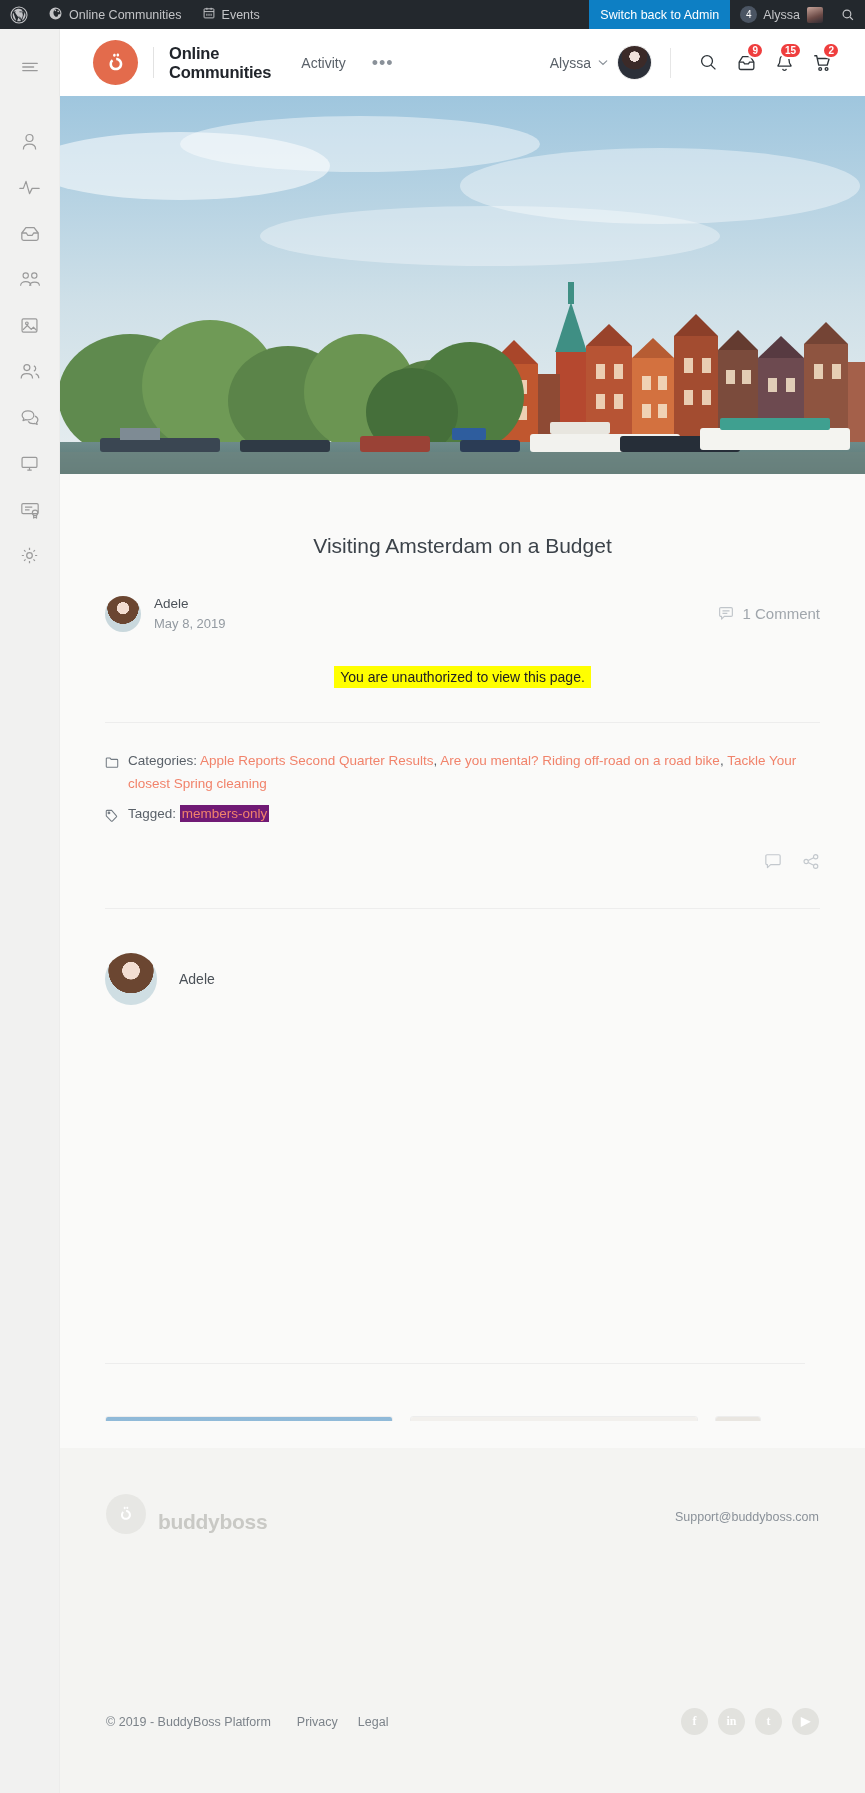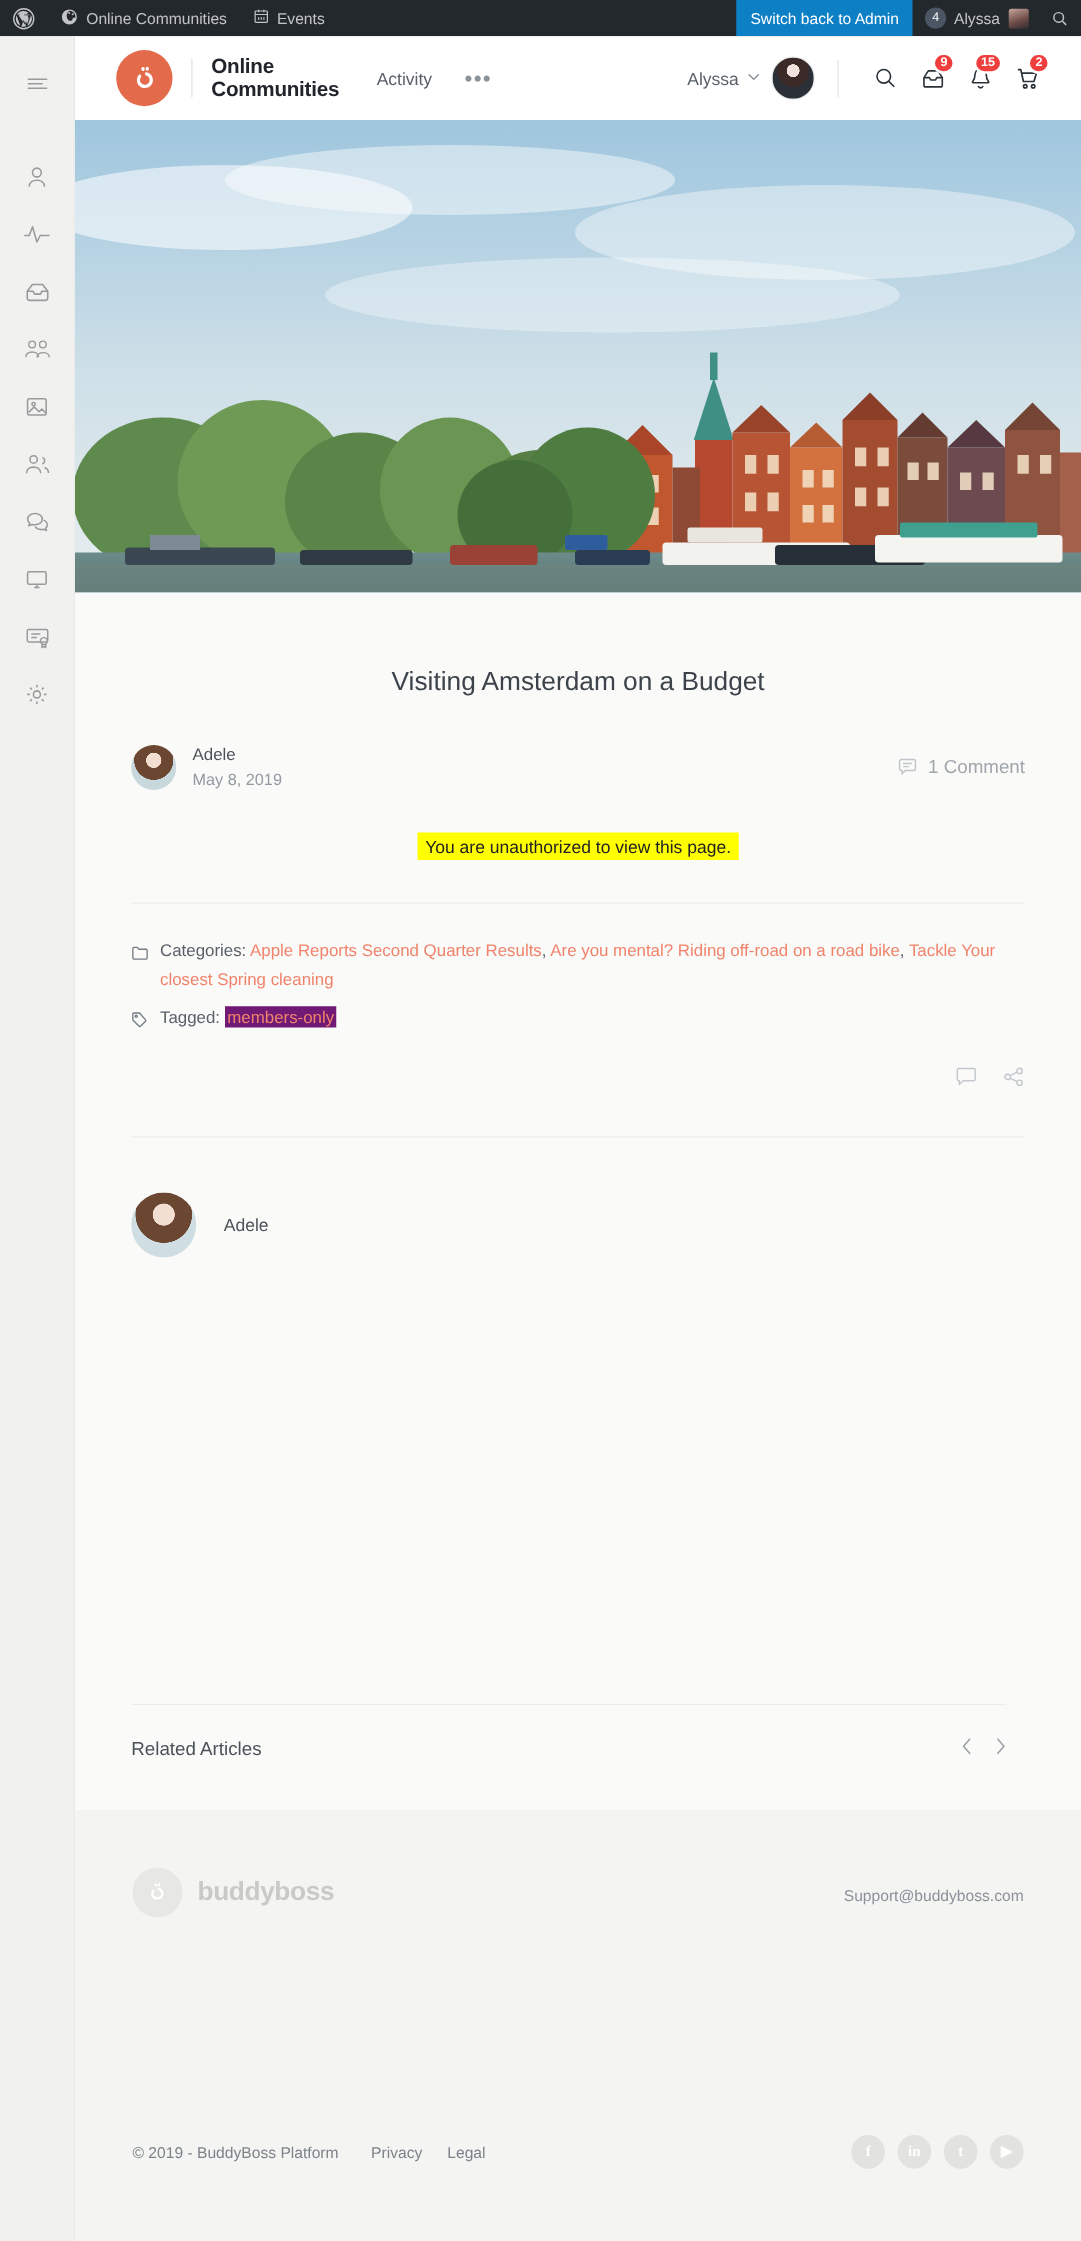--- a/index.html
+++ b/index.html
@@ -158,21 +158,21 @@
   .card-name { font-size: 12.5px; color: #4b5158; line-height: 1.5; }
   .card-date { font-size: 12.5px; color: #939aa1; line-height: 1.5; }
   .footer {
     position: absolute; top: 1421px; left: 60px; width: 805px; height: 372px;
     background: #fafaf9;
   }
   .footer-inner {
     position: absolute; top: 27px; left: 0; width: 805px; height: 345px;
     background: #f4f4f2;
   }
-  .foot-logo-row { display: flex; align-items: center; padding: 46px 0 0 46px; }
+  .foot-logo-row { display: flex; align-items: flex-end; padding: 46px 0 0 46px; }
   .foot-logo {
     width: 40px; height: 40px; border-radius: 50%; background: #e7e7e4;
     display: flex; align-items: center; justify-content: center; margin-right: 12px;
   }
   .foot-brand { font-size: 21px; color: #c9c9c5; font-weight: bold; letter-spacing: -.3px; }
   .foot-support {
     position: absolute; top: 62px; right: 46px; font-size: 12.5px; color: #8a9199;
   }
   .foot-bottom {
     position: absolute; bottom: 58px; left: 46px; right: 46px;
@@ -536,35 +536,20 @@
     <div class="rule"></div>
 
     <div class="author-box">
       <span class="author-ava"></span>
       <span class="author-name">Adele</span>
     </div>
   </div>
 
   <div style="position:absolute;top:1363px;left:105px;width:700px;height:1px;background:#ededed;"></div>
   <div class="related">
-    <div class="related-head">
-      <span class="related-title">Related Articles</span>
-      <span class="carousel-nav">
-        <span>
-          <svg width="9" height="14" viewBox="0 0 10 16" fill="none" stroke="#9aa0a6" stroke-width="1.4" stroke-linecap="round">
-              <path d="M7.5 1.5L2 8l5.5 6.5"></path>
-            </svg>
-        </span>
-        <span>
-          <svg width="9" height="14" viewBox="0 0 10 16" fill="none" stroke="#9aa0a6" stroke-width="1.4" stroke-linecap="round">
-              <path d="M2.5 1.5L8 8l-5.5 6.5"></path>
-            </svg>
-        </span>
-      </span>
-    </div>
 
     <div class="cards">
 
       <div class="card">
         <svg class="card-img" viewBox="0 0 288 160" preserveAspectRatio="none">
           <defs>
               <linearGradient id="sky2" x1="0" y1="0" x2="0" y2="1">
                 <stop offset="0" stop-color="#8fb9d8"></stop>
                 <stop offset="1" stop-color="#d9e7ef"></stop>
               </linearGradient>

